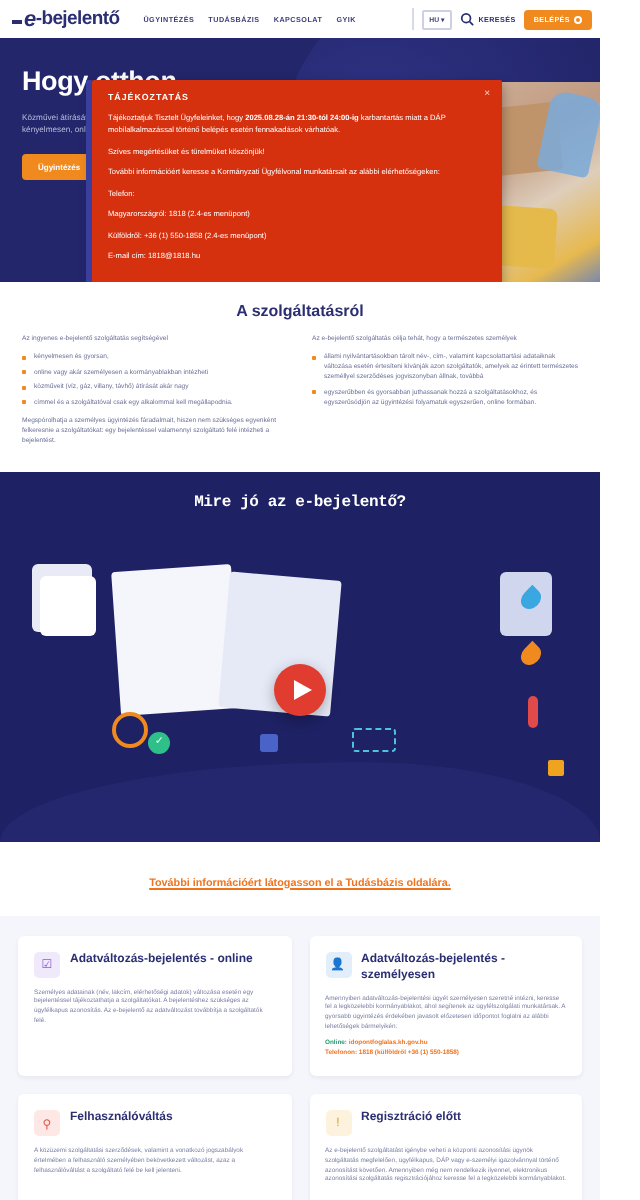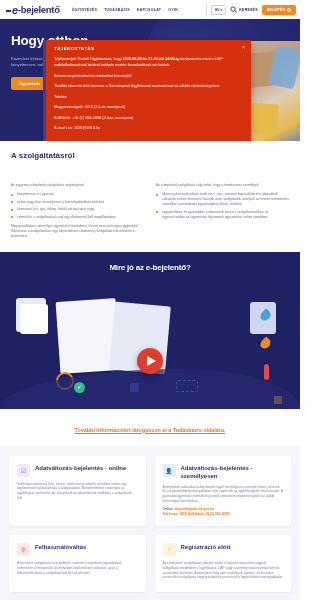--- a/index.html
+++ b/index.html
@@ -84,38 +84,38 @@
   }
   .alert-close {
     position:absolute; right:6px; top:5px; font-size:5px; color:#ffd9d0; cursor:pointer; line-height:1;
   }
   .alert p { font-size: 3.8px; line-height: 6px; margin-bottom: 4.5px; }
   .alert b { font-weight: 700; }
   .alert-stripe { position:absolute; left:-3px; top:0; width:3px; height:100%; background:#3a3f9e; }
 
   
   .section-wrap { padding: 10px 11px 0 11px; background:#fff; }
-  .sec-title { color: #2b2f72; font-size: 8px; font-weight: 800; margin-bottom: 23px; }
+  .sec-title { color: #2b2f72; font-size: 8px; font-weight: 800; margin-bottom: 7px; text-align: center; }
   .cols { display: flex; gap: 12px; }
   .col { flex: 1; }
   .col p { font-size: 3.3px; line-height: 5px; color: #6a6f96; margin-bottom: 4px; }
   .col ul { list-style: none; margin: 0 0 4px 0; }
   .col li {
     font-size: 3.3px; line-height: 5px; color: #6a6f96;
     position: relative; padding-left: 6px; margin-bottom: 2.5px;
   }
   .col li:before {
     content: ""; position: absolute; left: 0; top: 1.8px;
     width: 2px; height: 2px; background: #f08a1e; border-radius: 0.5px;
   }
 
   
   .video-sec {
     margin-top: 9px; background: #1e2163; position: relative;
-    height: 157px; overflow: hidden;
+    height: 185px; overflow: hidden; font-family: Liberation Mono, monospace;
   }
   .video-title {
     text-align: center; color: #ffffff; font-size: 8px; font-weight: 800;
     padding-top: 11px; letter-spacing: -0.2px; position: relative; z-index: 3;
   }
   .vdeco { position: absolute; border-radius: 3px; }
   .v1 { left: 16px; top: 46px; width: 30px; height: 34px; background:#e8eaf6; }
   .v2 { left: 20px; top: 52px; width: 28px; height: 30px; background:#fff; }
   .v3 { right: 24px; top: 50px; width: 26px; height: 32px; background:#cfd6ee; }
   .drop {

